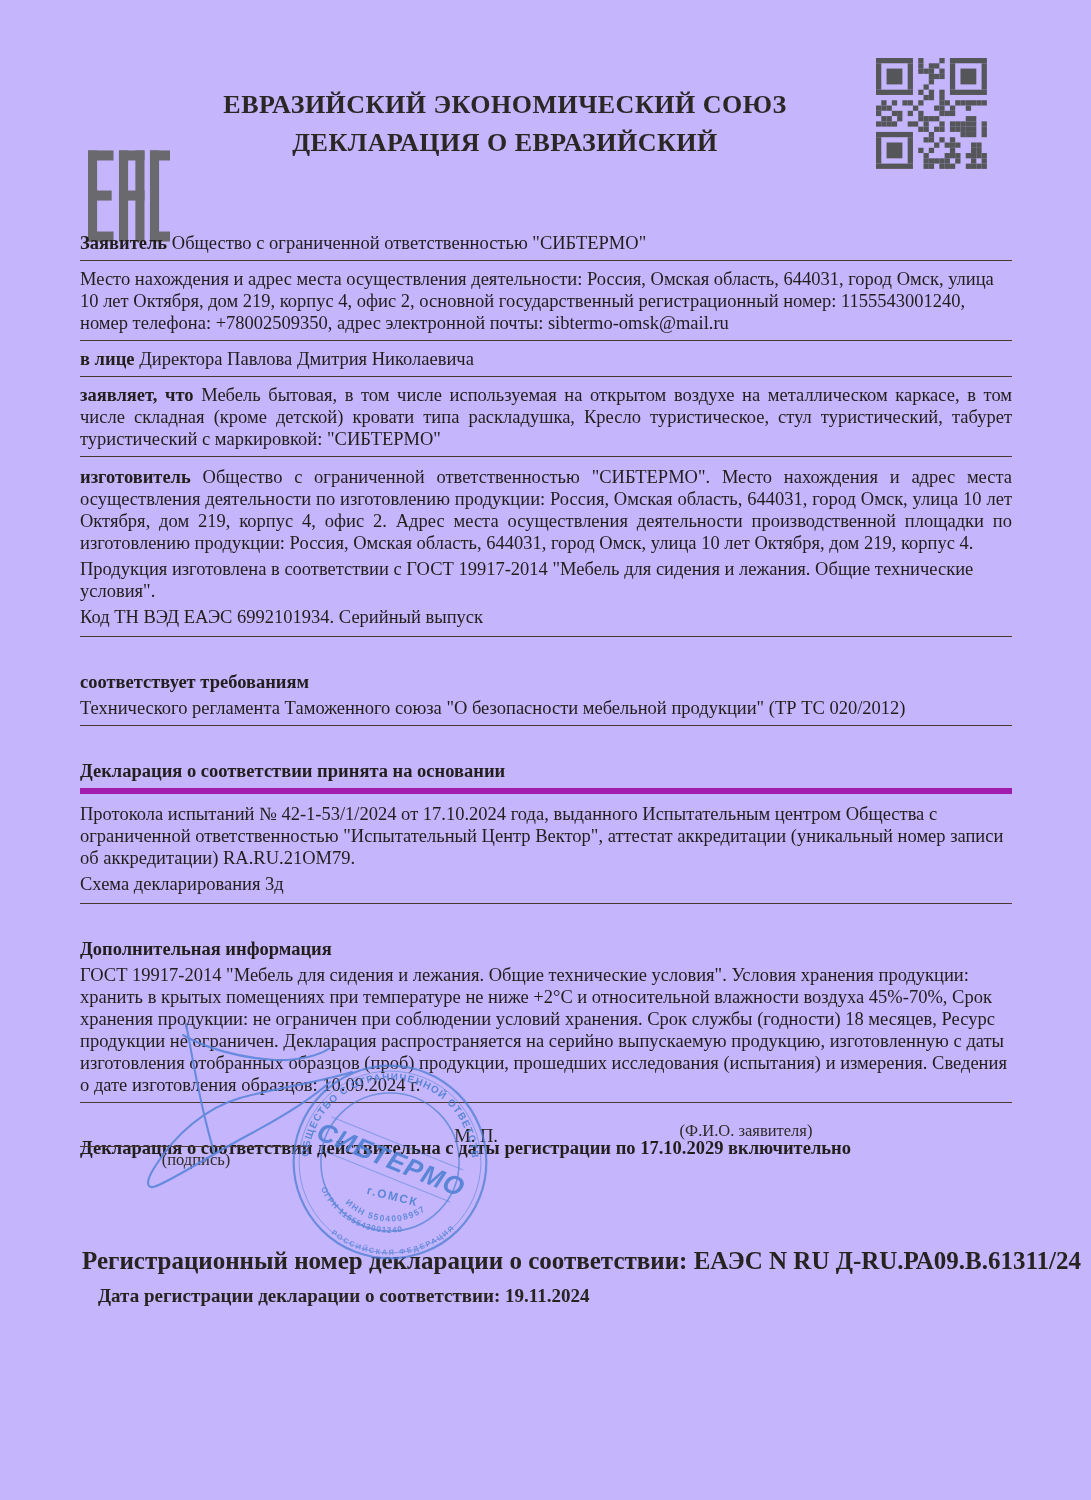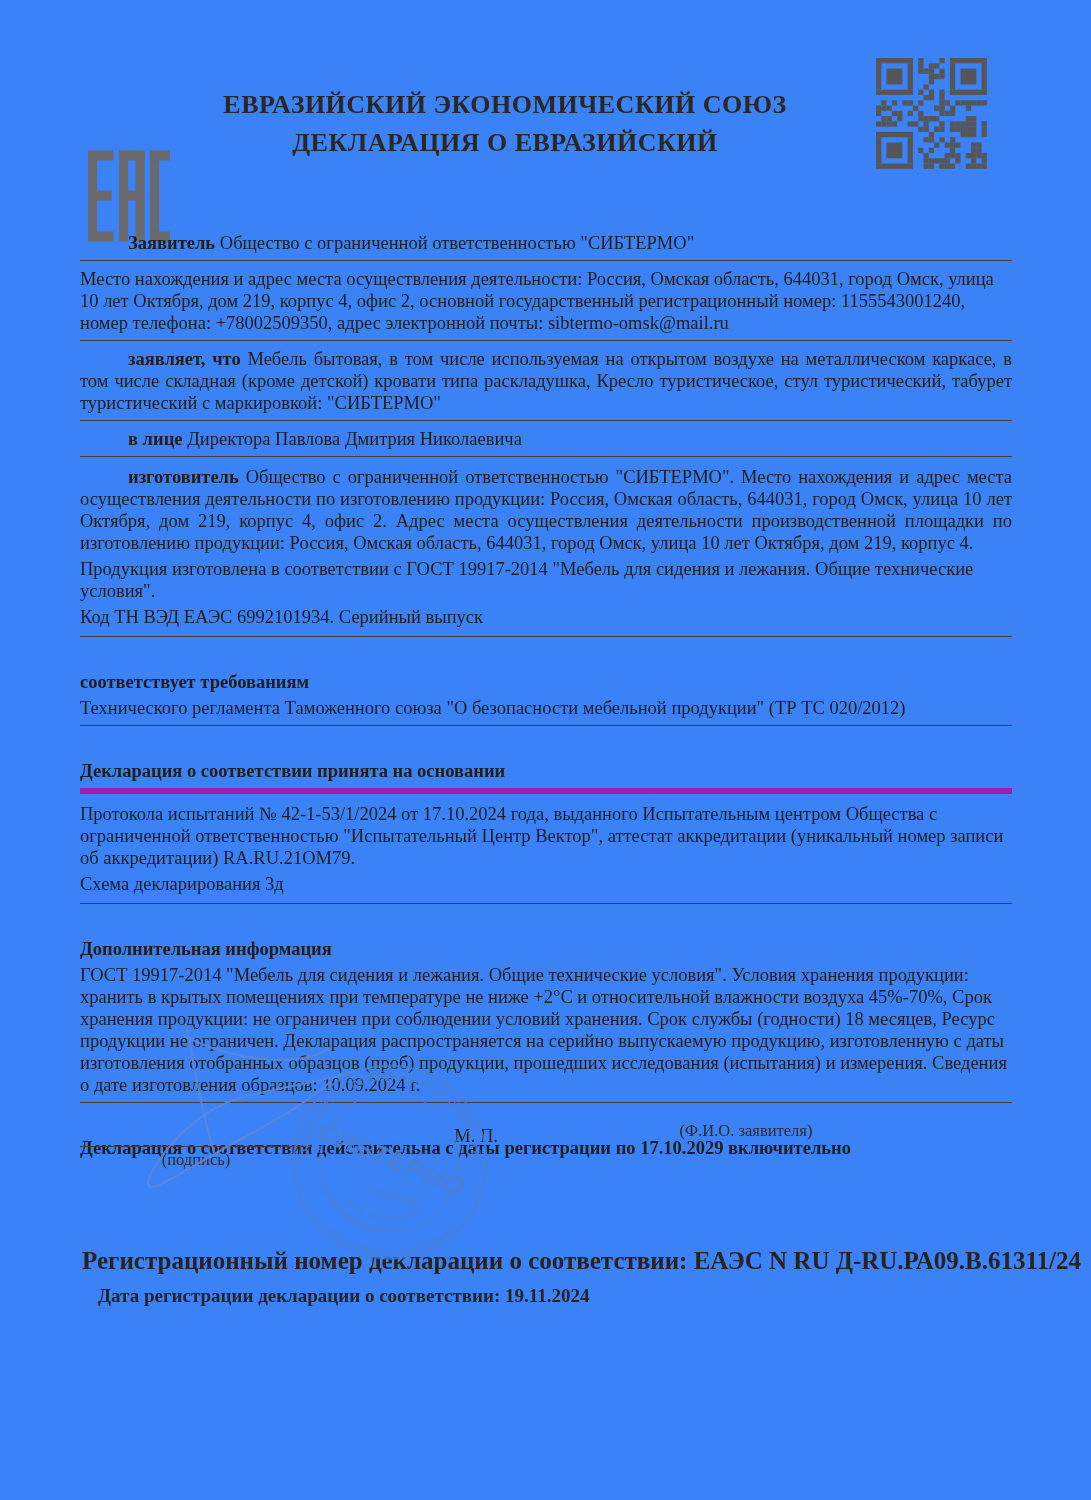--- a/index.html
+++ b/index.html
@@ -1,34 +1,34 @@
 <!DOCTYPE html>
 <html><head>
 <meta charset="utf-8">
 <style>
   html,body{margin:0;padding:0;background:#e8e8e8;}
   .page{
     position:relative;width:1091px;height:1500px;margin:0 auto;
-    background:#3b82f6;overflow:hidden;
+    background:#c4b5fd;overflow:hidden;
     font-family:"Liberation Serif","DejaVu Serif",serif;
     color:#211e1c;
   }
   
   .titles{position:absolute;top:86px;left:90px;width:830px;text-align:center;
     font-weight:bold;font-size:26px;line-height:38px;letter-spacing:.5px;color:#2a2725;}
   .eac{position:absolute;left:88px;top:150px;}
   .qr{position:absolute;left:876px;top:58px;}
   
   .content{position:absolute;top:230px;left:80px;width:932px;
     font-size:18.5px;line-height:22px;}
   .sec{margin:0 0 5px 0;padding:2px 0 6px 0;text-align:justify;}
   .sec.left{text-align:left;}
   .lined{border-bottom:1.7px solid #4b3832;}
   .faintline{border-bottom:6px solid #a21caf;}
-  .lead{font-weight:bold;margin-left:48px;}
+  .lead{font-weight:bold;}
   .hd{font-weight:bold;text-align:left;margin-top:32px;}
   .nopad{padding-bottom:1px;margin-bottom:1px;}
   
   .sig-row{position:absolute;top:1118px;left:80px;width:932px;font-size:18.5px;}
   .sig-left{position:absolute;left:0;top:0;width:232px;}
   .sig-left .line{height:28px;border-bottom:1.7px solid #4b3832;}
   .sig-mp{position:absolute;left:288px;top:8px;width:130px;text-align:right;}
   .sig-right{position:absolute;left:400px;top:0;width:532px;}
   .sig-name{height:28px;text-align:center;border-bottom:1.7px solid #4b3832;}
   .caption{text-align:center;font-size:16.5px;padding-top:3px;color:#2c2926;}
@@ -216,28 +216,28 @@
 
   <div class="content">
 
     <p class="sec left lined">
       <span class="lead">Заявитель</span>
       <span>Общество с ограниченной ответственностью "СИБТЕРМО"</span>
     </p>
 
     <p class="sec left lined">Место нахождения и адрес места осуществления деятельности: Россия, Омская область, 644031, город Омск, улица 10 лет Октября, дом 219, корпус 4, офис 2, основной государственный регистрационный номер: 1155543001240, номер телефона: +78002509350, адрес электронной почты: sibtermo-omsk@mail.ru</p>
 
+    <p class="sec left lined">
+      <span class="lead">в лице</span>
+      <span>Директора Павлова Дмитрия Николаевича</span>
+    </p>
+
     <p class="sec lined">
       <span class="lead">заявляет, что</span>
       <span>Мебель бытовая, в том числе используемая на открытом воздухе на металлическом каркасе, в том числе складная (кроме детской)  кровати типа раскладушка, Кресло туристическое, стул туристический, табурет туристический с маркировкой: "СИБТЕРМО"</span>
-    </p>
-
-    <p class="sec left lined">
-      <span class="lead">в лице</span>
-      <span>Директора Павлова Дмитрия Николаевича</span>
     </p>
 
     <div class="sec lined">
       <p class="sec nopad">
         <span class="lead">изготовитель</span>
         <span>Общество с ограниченной ответственностью "СИБТЕРМО". Место нахождения и адрес места осуществления деятельности по изготовлению продукции: Россия, Омская область, 644031, город Омск, улица 10 лет Октября, дом 219, корпус 4, офис 2. Адрес места осуществления деятельности производственной площадки по изготовлению продукции: Россия, Омская область, 644031, город Омск, улица 10 лет Октября, дом 219, корпус 4.</span>
       </p>
       <p class="sec left nopad">Продукция изготовлена в соответствии с ГОСТ 19917-2014 "Мебель для сидения и лежания. Общие технические условия".</p>
       <p class="sec left nopad">Код ТН ВЭД ЕАЭС 6992101934. Серийный выпуск</p>
     </div>

